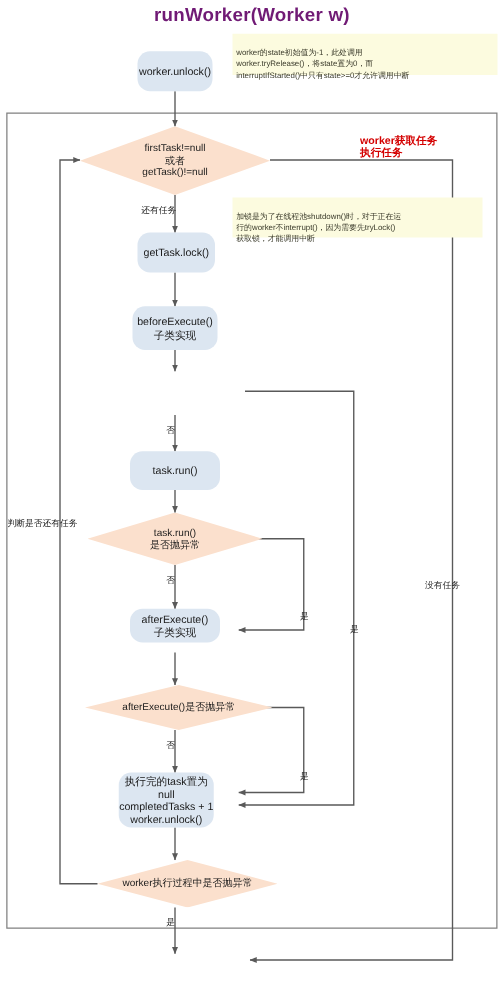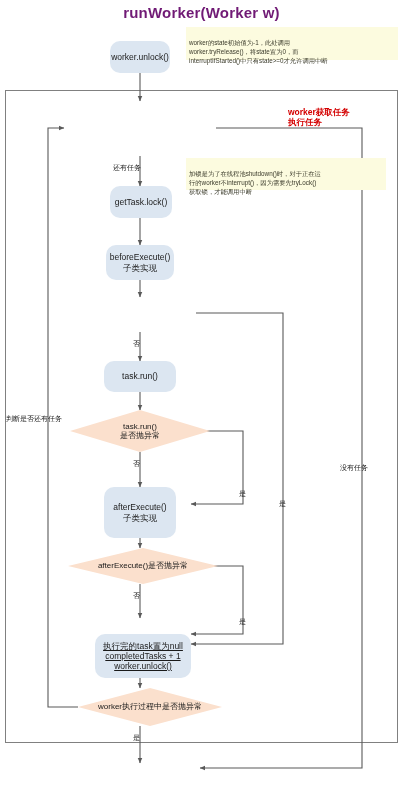--- a/index.html
+++ b/index.html
@@ -130,20 +130,26 @@
       <path d="M78,707 L48,707 L48,128 L64,128" marker-end="url(#arr)"></path>
 
       <path d="M216,128 L362,128 L362,768 L200,768" marker-end="url(#arr)"></path>
     </g>
   </svg>
 
   <div class="node proc" style="left:110px;top:41px;width:60px;height:32px;">
     <span class="dtext">worker.unlock()</span>
   </div>
 
+  <div class="node dec" style="left:64px;top:101px;width:152px;height:55px;">
+    <div class="diamond-shape"></div>
+    <span class="dtext">firstTask!=null
+或者
+getTask()!=null</span>
+  </div>
 
   <div class="node proc" style="left:110px;top:186px;width:62px;height:32px;">
     <span class="dtext">getTask.lock()</span>
   </div>
 
   <div class="node proc" style="left:106px;top:245px;width:68px;height:35px;">
     <span class="dtext">beforeExecute()
 子类实现</span>
   </div>
 
@@ -151,31 +157,31 @@
   <div class="node proc" style="left:104px;top:361px;width:72px;height:31px;">
     <span class="dtext">task.run()</span>
   </div>
 
   <div class="node dec" style="left:70px;top:410px;width:140px;height:42px;">
     <div class="diamond-shape"></div>
     <span class="dtext">task.run()
 是否抛异常</span>
   </div>
 
-  <div class="node proc" style="left:104px;top:487px;width:72px;height:51px;">
+  <div class="node proc" style="left:104px;top:487px;width:72px;height:27px;">
     <span class="dtext">afterExecute()
 子类实现</span>
   </div>
 
   <div class="node dec" style="left:68px;top:548px;width:150px;height:36px;">
     <div class="diamond-shape"></div>
     <span class="dtext">afterExecute()是否抛异常</span>
   </div>
 
-  <div class="node proc" style="left:95px;top:634px;width:96px;height:44px;text-decoration:underline;">
+  <div class="node proc" style="left:95px;top:618px;width:76px;height:44px;">
     <span class="dtext">执行完的task置为null
 completedTasks + 1
 worker.unlock()</span>
   </div>
 
   <div class="node dec" style="left:78px;top:688px;width:144px;height:38px;">
     <div class="diamond-shape"></div>
     <span class="dtext">worker执行过程中是否抛异常</span>
   </div>
 

